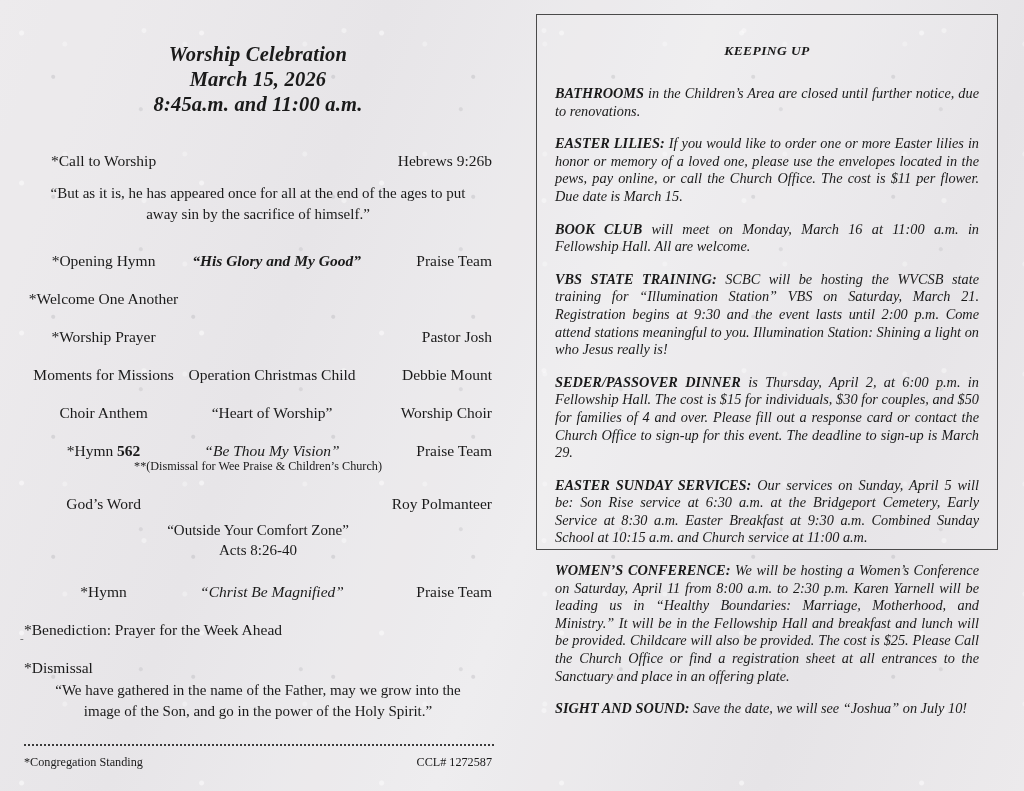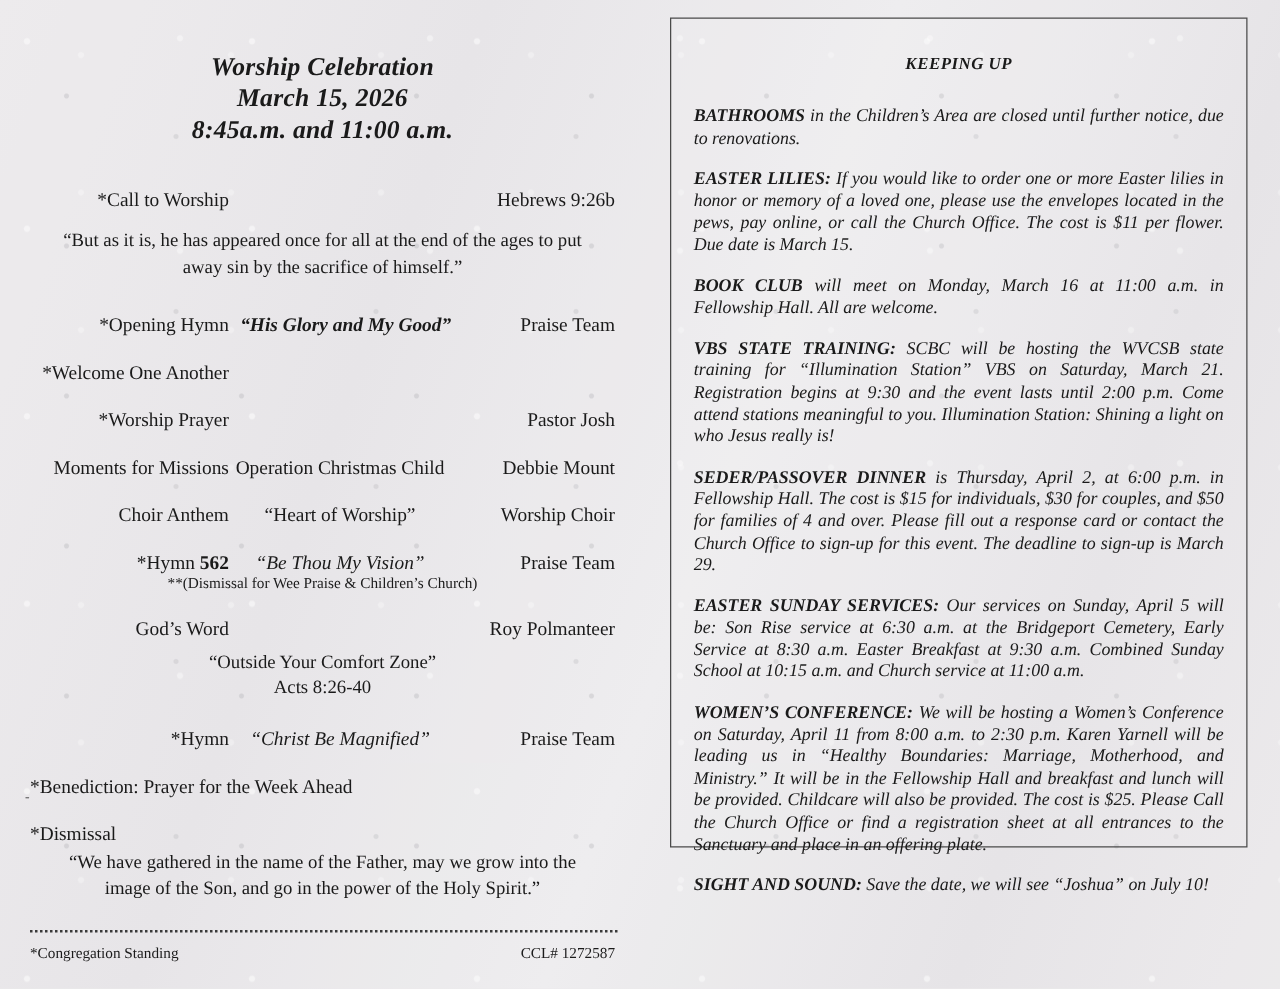--- a/index.html
+++ b/index.html
@@ -62,21 +62,21 @@
   }
   .row {
     display: flex;
     align-items: baseline;
     font-size: 15.5px;
     line-height: 20px;
     margin-bottom: 18px;
   }
   .row .c-left {
     width: 34%;
-    text-align: right;
+    text-align: center;
     white-space: nowrap;
   }
   .row .c-mid {
     width: 38%;
     text-align: center;
     font-style: italic;
   }
   .row .c-mid.plain { font-style: normal; }
   .row .c-right {
     width: 28%;
@@ -140,21 +140,21 @@
     font-size: 11px;
     color: #555;
   }
 
   
   .right-col {
     position: absolute;
     left: 536px;
     top: 14px;
     width: 462px;
-    height: 664px;
+    height: 536px;
     border: 1.5px solid #4a4a4a;
     box-sizing: border-box;
     padding: 22px 14px 14px 14px;
     background: rgba(255,255,255,0.06);
   }
   .keeping-up-title {
     text-align: center;
     font-weight: bold;
     font-style: italic;
     font-size: 13.5px;

